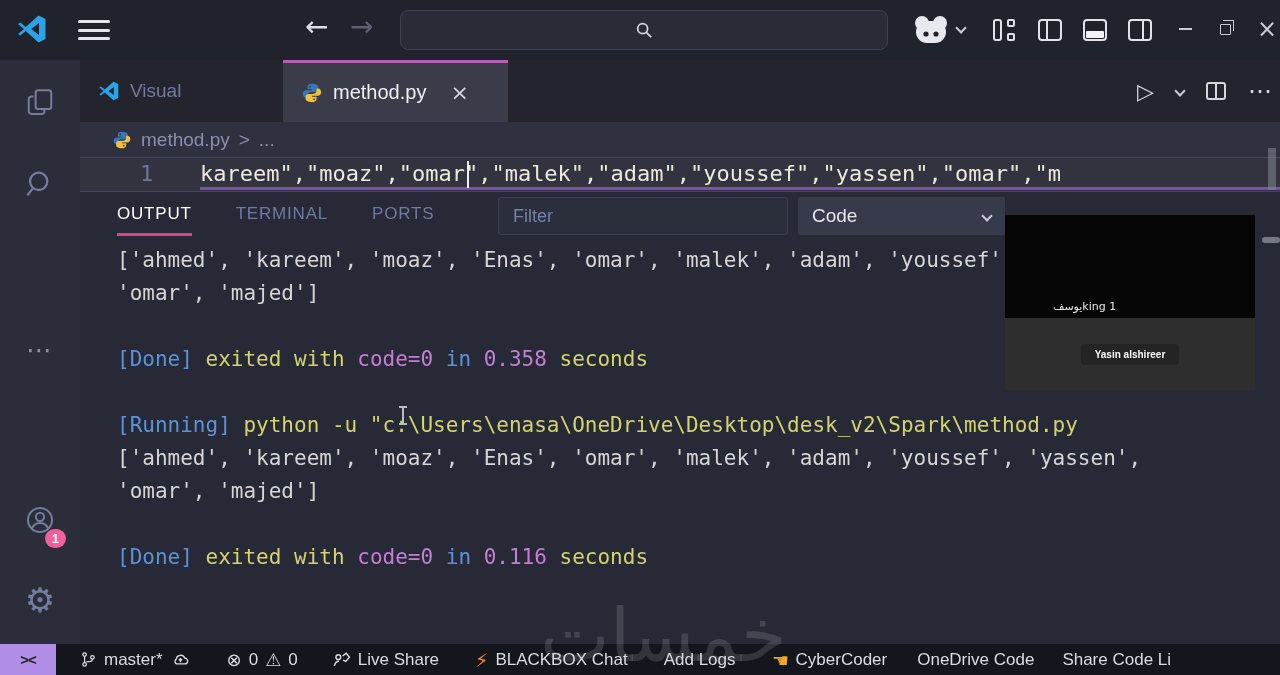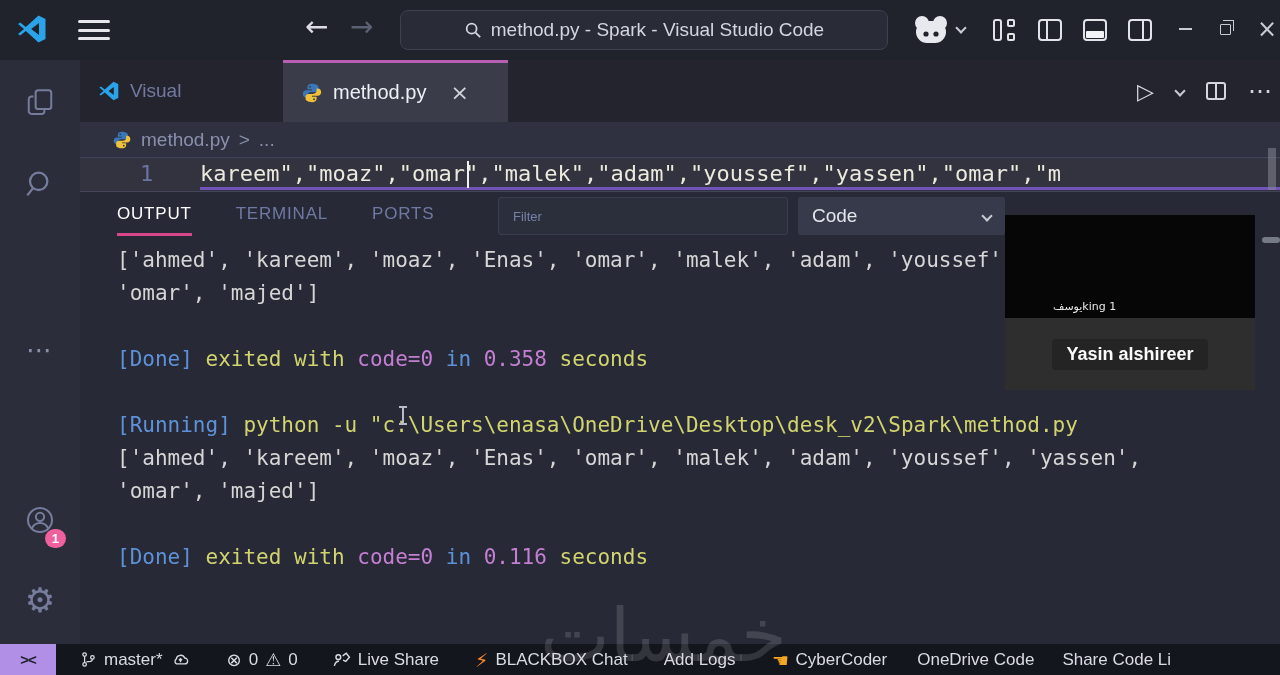--- a/index.html
+++ b/index.html
@@ -63,21 +63,21 @@
   .squiggle { position:absolute; left:120px; right:0; bottom:1px; height:3px; background:#7d59cf; opacity:.85; }
   .caret { position:absolute; left:387px; top:3px; width:2px; height:27px; background:#eef0f4; }
   .vscroll { position:absolute; left:1268px; top:148px; width:8px; height:42px; background:#8a8d97; opacity:.5; z-index:3; }
   .hscroll { position:absolute; left:1262px; top:237px; width:18px; height:6px; border-radius:3px; background:#757985; z-index:3; }
 
   
   .panel { position:absolute; left:80px; top:192px; width:1200px; height:452px; background:#272936; z-index:2; }
   .panel-tabs { position:absolute; left:37px; top:12px; display:flex; gap:44px; }
   .ptab { font-size:17px; letter-spacing:.8px; color:#6f7aa3; padding-bottom:9px; cursor:pointer; }
   .ptab.active { color:#ffffff; border-bottom:3px solid #d8468c; }
-  .filter-input { position:absolute; left:418px; top:5px; width:290px; height:38px; background:#2b2e3b; border:1px solid #3a3e50; border-radius:3px; color:#c9cde0; font-size:13px; padding:0 14px; outline:none; font-family:"Liberation Sans",sans-serif; }
+  .filter-input { position:absolute; left:418px; top:5px; width:290px; height:38px; background:#2b2e3b; border:1px solid #3a3e50; border-radius:3px; color:#c9cde0; font-size:18px; padding:0 14px; outline:none; font-family:"Liberation Sans",sans-serif; }
   .filter-input::placeholder { color:#7681a8; }
   .channel-dd { position:absolute; left:718px; top:5px; width:207px; height:38px; background:#363a4a; border-radius:2px; display:flex; align-items:center; justify-content:space-between; padding:0 14px; color:#e4e6ec; font-size:19px; cursor:pointer; }
   .out-wrap { position:absolute; left:37px; top:52px; right:0; font-family:"DejaVu Sans Mono",monospace; font-size:21px; line-height:33px; white-space:pre; }
   .out-line { height:33px; }
   .sg-white { color:#d6d6d6; } .sg-blue { color:#5e92d8; } .sg-yellow { color:#d2d46e; } .sg-purple { color:#c47fd2; }
   .ibeam { position:absolute; left:322px; top:216px; width:2px; height:15px; background:#b9bcc4; }
   .ibeam::before,.ibeam::after { content:''; position:absolute; left:-3px; width:8px; height:2px; background:#b9bcc4; }
   .ibeam::before { top:-2px; } .ibeam::after { bottom:-2px; }
 
   
@@ -88,21 +88,21 @@
   .vp-pillar { position:absolute; right:28px; top:0; width:13px; height:115px; background:linear-gradient(90deg,#d7dbdd,#aeb5b9); }
   .vp-body { position:absolute; left:18px; bottom:-18px; width:106px; height:78px; background:#17171c; border-radius:45% 45% 0 0; }
   .vp-scarf { position:absolute; left:52px; bottom:-6px; width:24px; height:62px; background:#8c2136; border-radius:8px; transform:rotate(6deg); }
   .vp-hijab { position:absolute; left:44px; top:8px; width:46px; height:52px; background:#4a1420; border-radius:50% 50% 46% 46%; }
   .vp-face { position:absolute; left:57px; top:20px; width:20px; height:26px; background:#c9a08c; border-radius:50%; }
   .vp-badge { position:absolute; left:62px; bottom:10px; width:9px; height:12px; background:#6fc7d6; border-radius:2px; }
   .vname1 { position:absolute; left:6px; bottom:5px; color:#f0f0f0; font-size:11px; text-shadow:0 1px 2px #000; font-family:"DejaVu Sans",sans-serif; }
   .vtile2 { position:absolute; left:0; top:115px; width:250px; height:103px; background:#060606; }
   .vname2 { position:absolute; left:6px; bottom:5px; color:#e8e8e8; font-size:11px; font-family:"DejaVu Sans",sans-serif;margin-left:42px; }
   .vtile3 { position:absolute; left:0; top:218px; width:250px; height:72px; background:#2e2e2e; display:flex; align-items:center; justify-content:center; }
-  .vname3 { background:#242424; border-radius:4px; padding:5px 14px; color:#fafafa; font-size:18px; font-weight:bold; }
+  .vname3 { background:#242424; border-radius:4px; padding:5px 14px; color:#fafafa; font-size:10px; font-weight:bold; }
 
   
   .statusbar { position:absolute; left:0; bottom:0; width:1280px; height:31px; background:#14161e; display:flex; align-items:center; color:#dadce3; font-size:17px; z-index:15; overflow:hidden; white-space:nowrap; }
   .remote-btn { width:56px; height:31px; background:#b18fe6; color:#1c1e28; font-weight:bold; font-size:15px; display:flex; align-items:center; justify-content:center; letter-spacing:-1px; cursor:pointer; flex:0 0 auto; }
   .sb-item { display:flex; align-items:center; gap:7px; cursor:pointer; flex:0 0 auto; }
   .sb-glyph { font-family:"DejaVu Sans",sans-serif; font-size:18px; }
   .bolt { color:#f58220; font-size:19px; }
   .hand { color:#f5a623; font-size:19px; display:inline-block; transform:scaleX(-1); }
   .ml24{margin-left:24px;} .ml28{margin-left:28px;} .ml30{margin-left:30px;} .ml34{margin-left:34px;} .ml36{margin-left:36px;}
 
@@ -129,21 +129,20 @@
       </div>
     <div class="nav-arrow nav-back">←</div>
     <div class="nav-arrow nav-fwd">→</div>
     <div class="search-box">
       <span>
           <svg width="18" height="18" viewBox="0 0 20 20" fill="none" stroke="#d3d5df" stroke-width="2">
             <circle cx="8.5" cy="8.5" r="5.5"></circle>
             <line x1="12.8" y1="12.8" x2="18" y2="18"></line>
           </svg>
         </span>
-      <span>method.py - Spark - Visual Studio Code</span>
     </div>
     <div class="bb-avatar">
       <svg viewBox="0 0 38 30" width="38" height="30">
           <circle cx="10" cy="8" r="7" fill="#e8e9ee"></circle>
           <circle cx="28" cy="8" r="7" fill="#e8e9ee"></circle>
           <rect x="4" y="6" width="30" height="22" rx="11" fill="#e8e9ee"></rect>
           <circle cx="14" cy="19" r="2.6" fill="#20222c"></circle>
           <circle cx="24" cy="19" r="2.6" fill="#20222c"></circle>
         </svg>
     </div>

